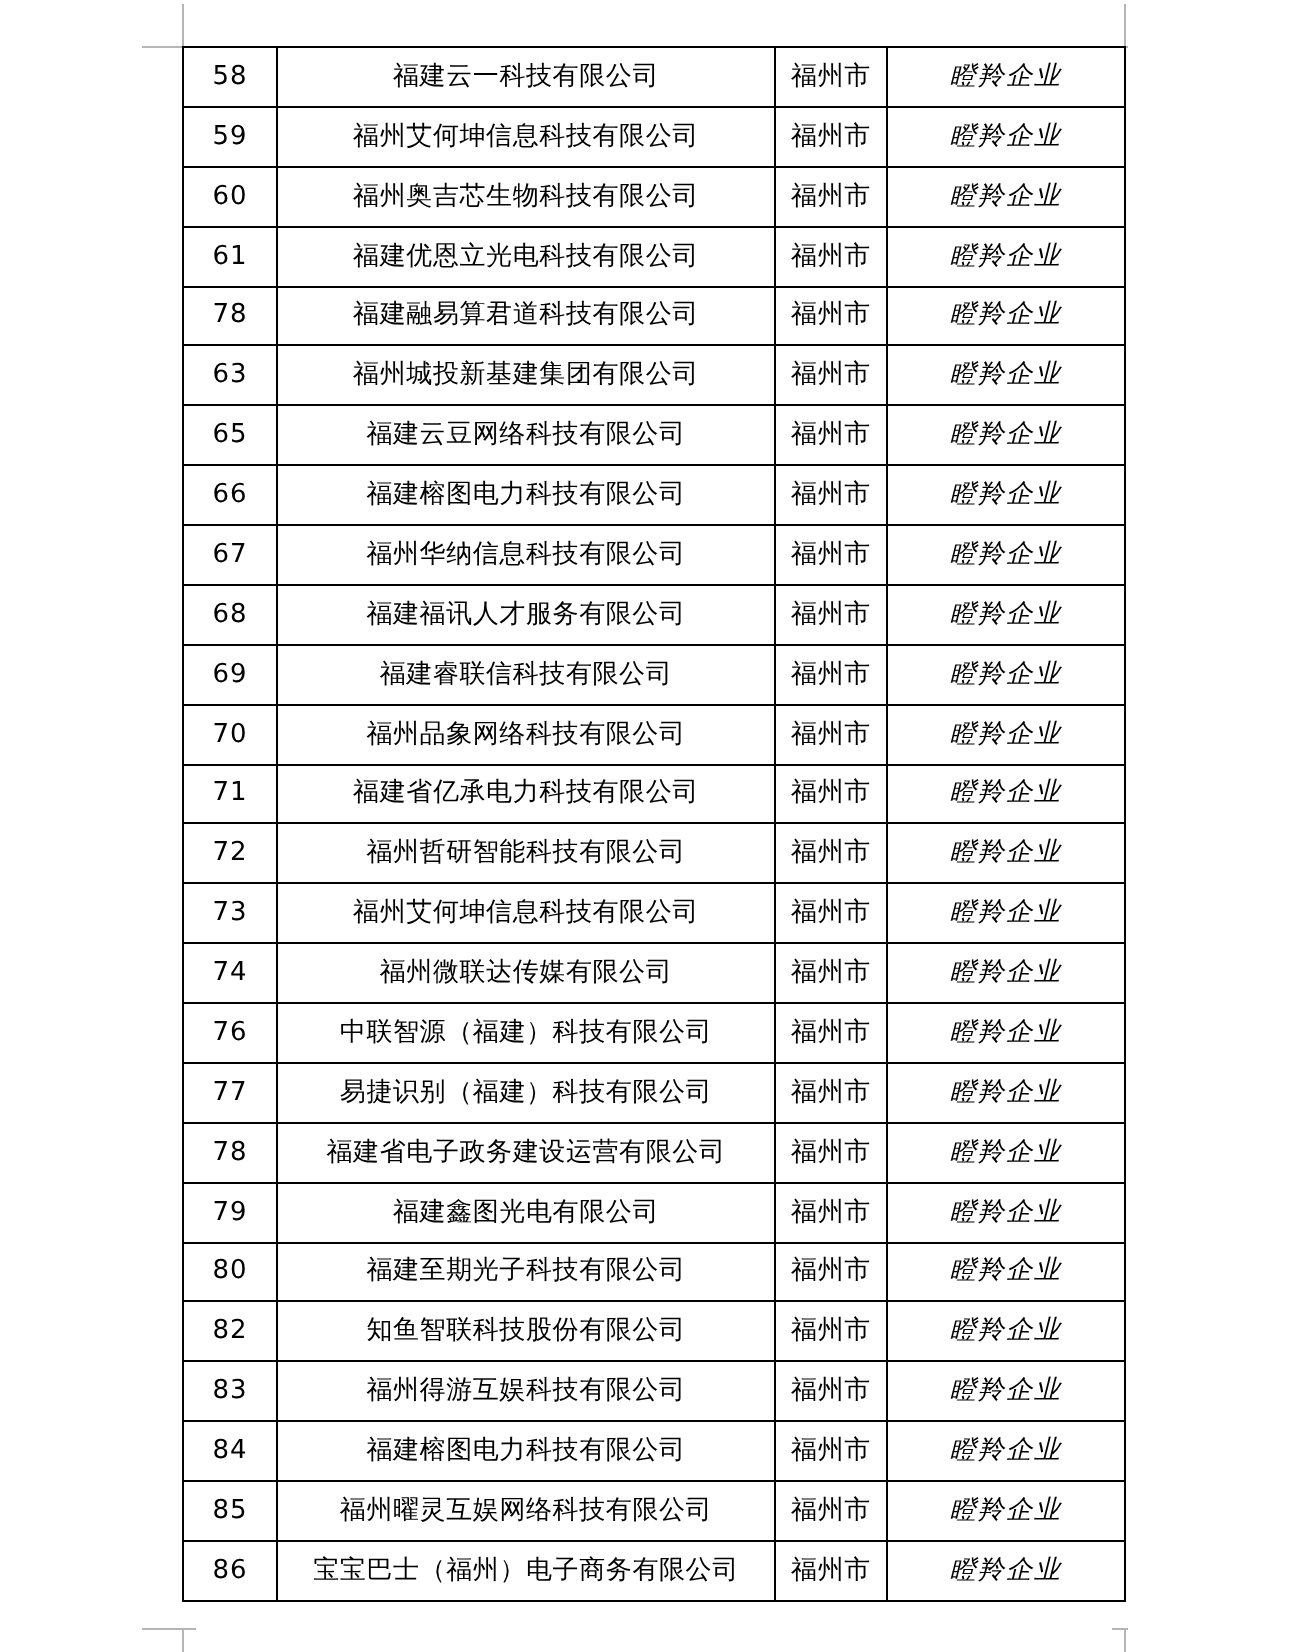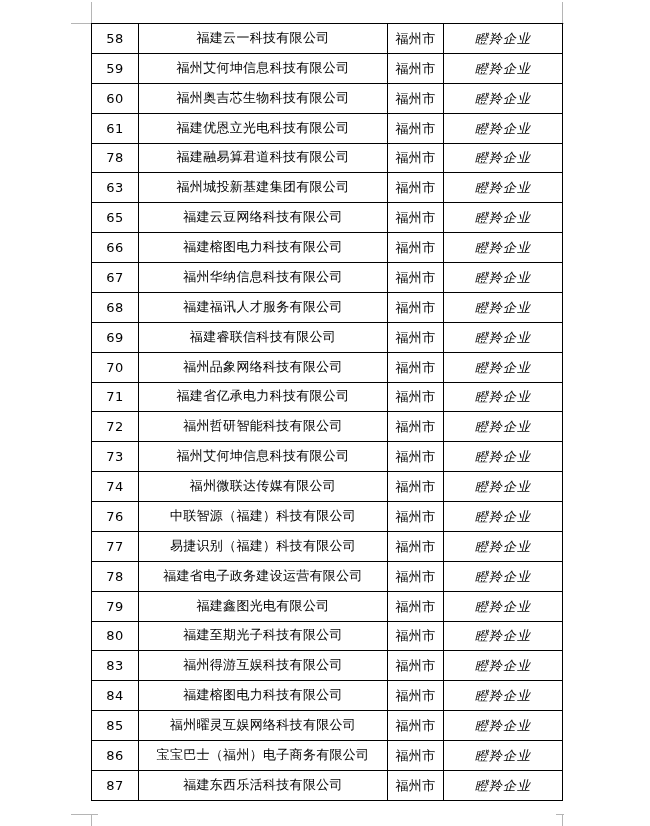--- a/index.html
+++ b/index.html
@@ -199,20 +199,26 @@
           <td class="cell-city">福州市</td>
           <td class="cell-cat">瞪羚企业</td>
         </tr>
         <tr>
           <td class="cell-no">80</td>
           <td class="cell-name">福建至期光子科技有限公司</td>
           <td class="cell-city">福州市</td>
           <td class="cell-cat">瞪羚企业</td>
         </tr>
         <tr>
+          <td class="cell-no">82</td>
+          <td class="cell-name">知鱼智联科技股份有限公司</td>
+          <td class="cell-city">福州市</td>
+          <td class="cell-cat">瞪羚企业</td>
+        </tr>
+        <tr>
           <td class="cell-no">83</td>
           <td class="cell-name">福州得游互娱科技有限公司</td>
           <td class="cell-city">福州市</td>
           <td class="cell-cat">瞪羚企业</td>
         </tr>
         <tr>
           <td class="cell-no">84</td>
           <td class="cell-name">福建榕图电力科技有限公司</td>
           <td class="cell-city">福州市</td>
           <td class="cell-cat">瞪羚企业</td>
@@ -222,22 +228,16 @@
           <td class="cell-name">福州曜灵互娱网络科技有限公司</td>
           <td class="cell-city">福州市</td>
           <td class="cell-cat">瞪羚企业</td>
         </tr>
         <tr>
           <td class="cell-no">86</td>
           <td class="cell-name">宝宝巴士（福州）电子商务有限公司</td>
           <td class="cell-city">福州市</td>
           <td class="cell-cat">瞪羚企业</td>
         </tr>
-        <tr>
-          <td class="cell-no">87</td>
-          <td class="cell-name">福建东西乐活科技有限公司</td>
-          <td class="cell-city">福州市</td>
-          <td class="cell-cat">瞪羚企业</td>
-        </tr>
       </tbody>
   </table>
 
 </div>
 
 </body></html>

